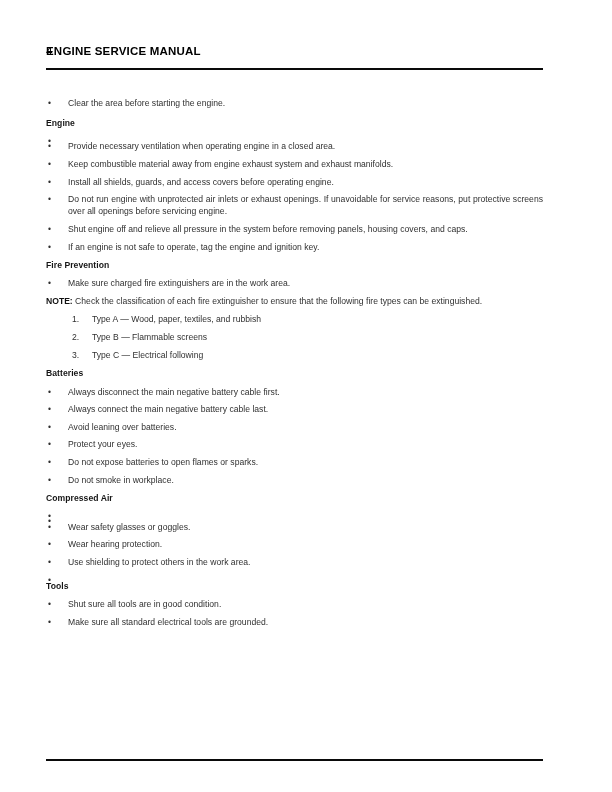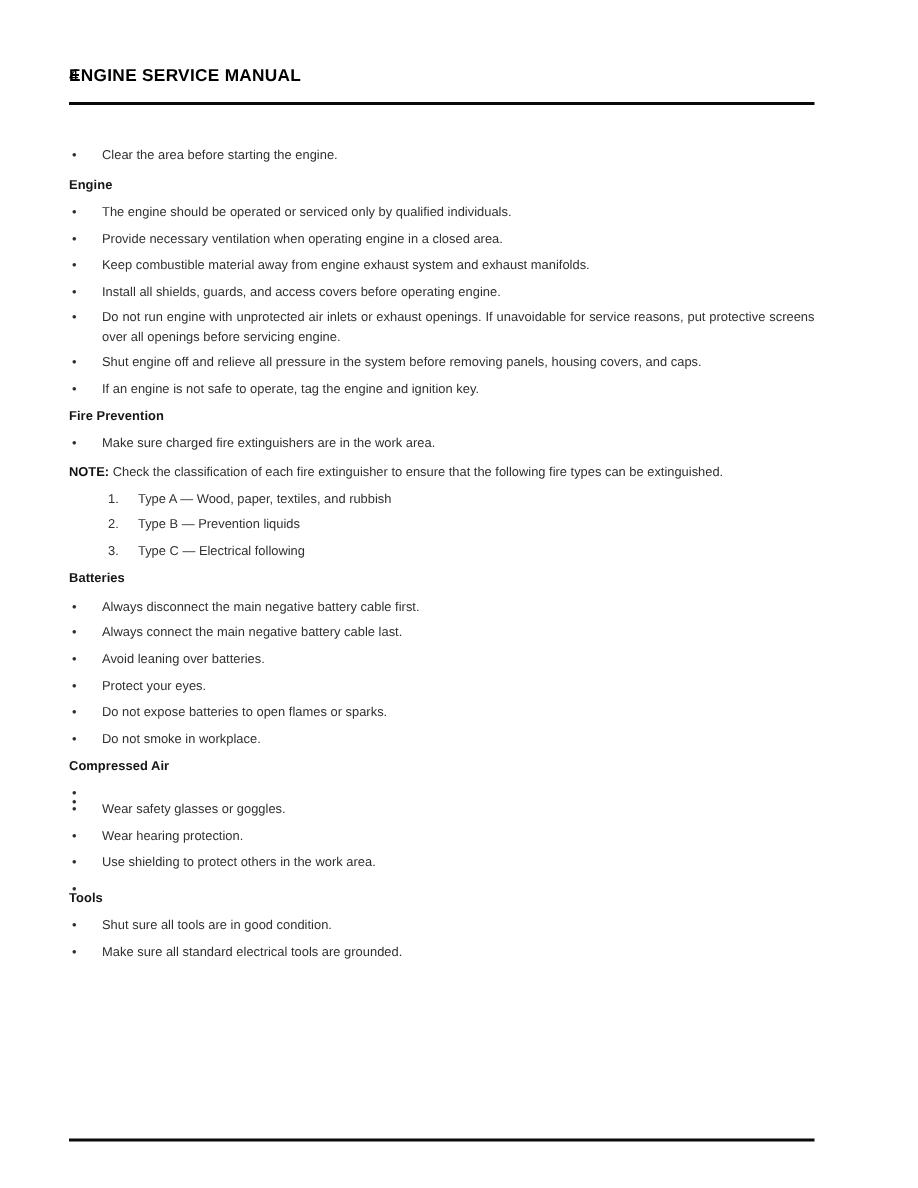--- a/index.html
+++ b/index.html
@@ -160,21 +160,20 @@
     </div>
 
     <div class="body" id="body-root">
         <div class="bullet">
           <span class="marker">•</span>
           <span class="btext">Clear the area before starting the engine.</span>
         </div>
         <div class="sec-heading first-heading">Engine</div>
         <div class="bullet">
           <span class="marker">•</span>
-          <span class="btext">The engine should be operated or serviced only by qualified individuals.</span>
         </div>
         <div class="bullet">
           <span class="marker">•</span>
           <span class="btext">Provide necessary ventilation when operating engine in a closed area.</span>
         </div>
         <div class="bullet">
           <span class="marker">•</span>
           <span class="btext">Keep combustible material away from engine exhaust system and exhaust manifolds.</span>
         </div>
         <div class="bullet">
@@ -194,21 +193,21 @@
           <span class="btext">If an engine is not safe to operate, tag the engine and ignition key.</span>
         </div>
         <div class="sec-heading">Fire Prevention</div>
         <div class="bullet">
           <span class="marker">•</span>
           <span class="btext">Make sure charged fire extinguishers are in the work area.</span>
         </div>
         <div class="note"><span class="note-label">NOTE:</span><span> Check the classification of each fire extinguisher to ensure that the following fire types can be extinguished.</span></div>
         <div class="numlist">
           <div class="numitem"><span class="num">1.</span><span>Type A — Wood, paper, textiles, and rubbish</span></div>
-          <div class="numitem"><span class="num">2.</span><span>Type B — Prevention liquids</span></div>
+          <div class="numitem"><span class="num">2.</span><span>Type B — Flammable screens</span></div>
           <div class="numitem"><span class="num">3.</span><span>Type C — Electrical following</span></div>
         </div>
         <div class="sec-heading">Batteries</div>
         <div class="bullet">
           <span class="marker">•</span>
           <span class="btext">Always disconnect the main negative battery cable first.</span>
         </div>
         <div class="bullet">
           <span class="marker">•</span>
           <span class="btext">Always connect the main negative battery cable last.</span>

